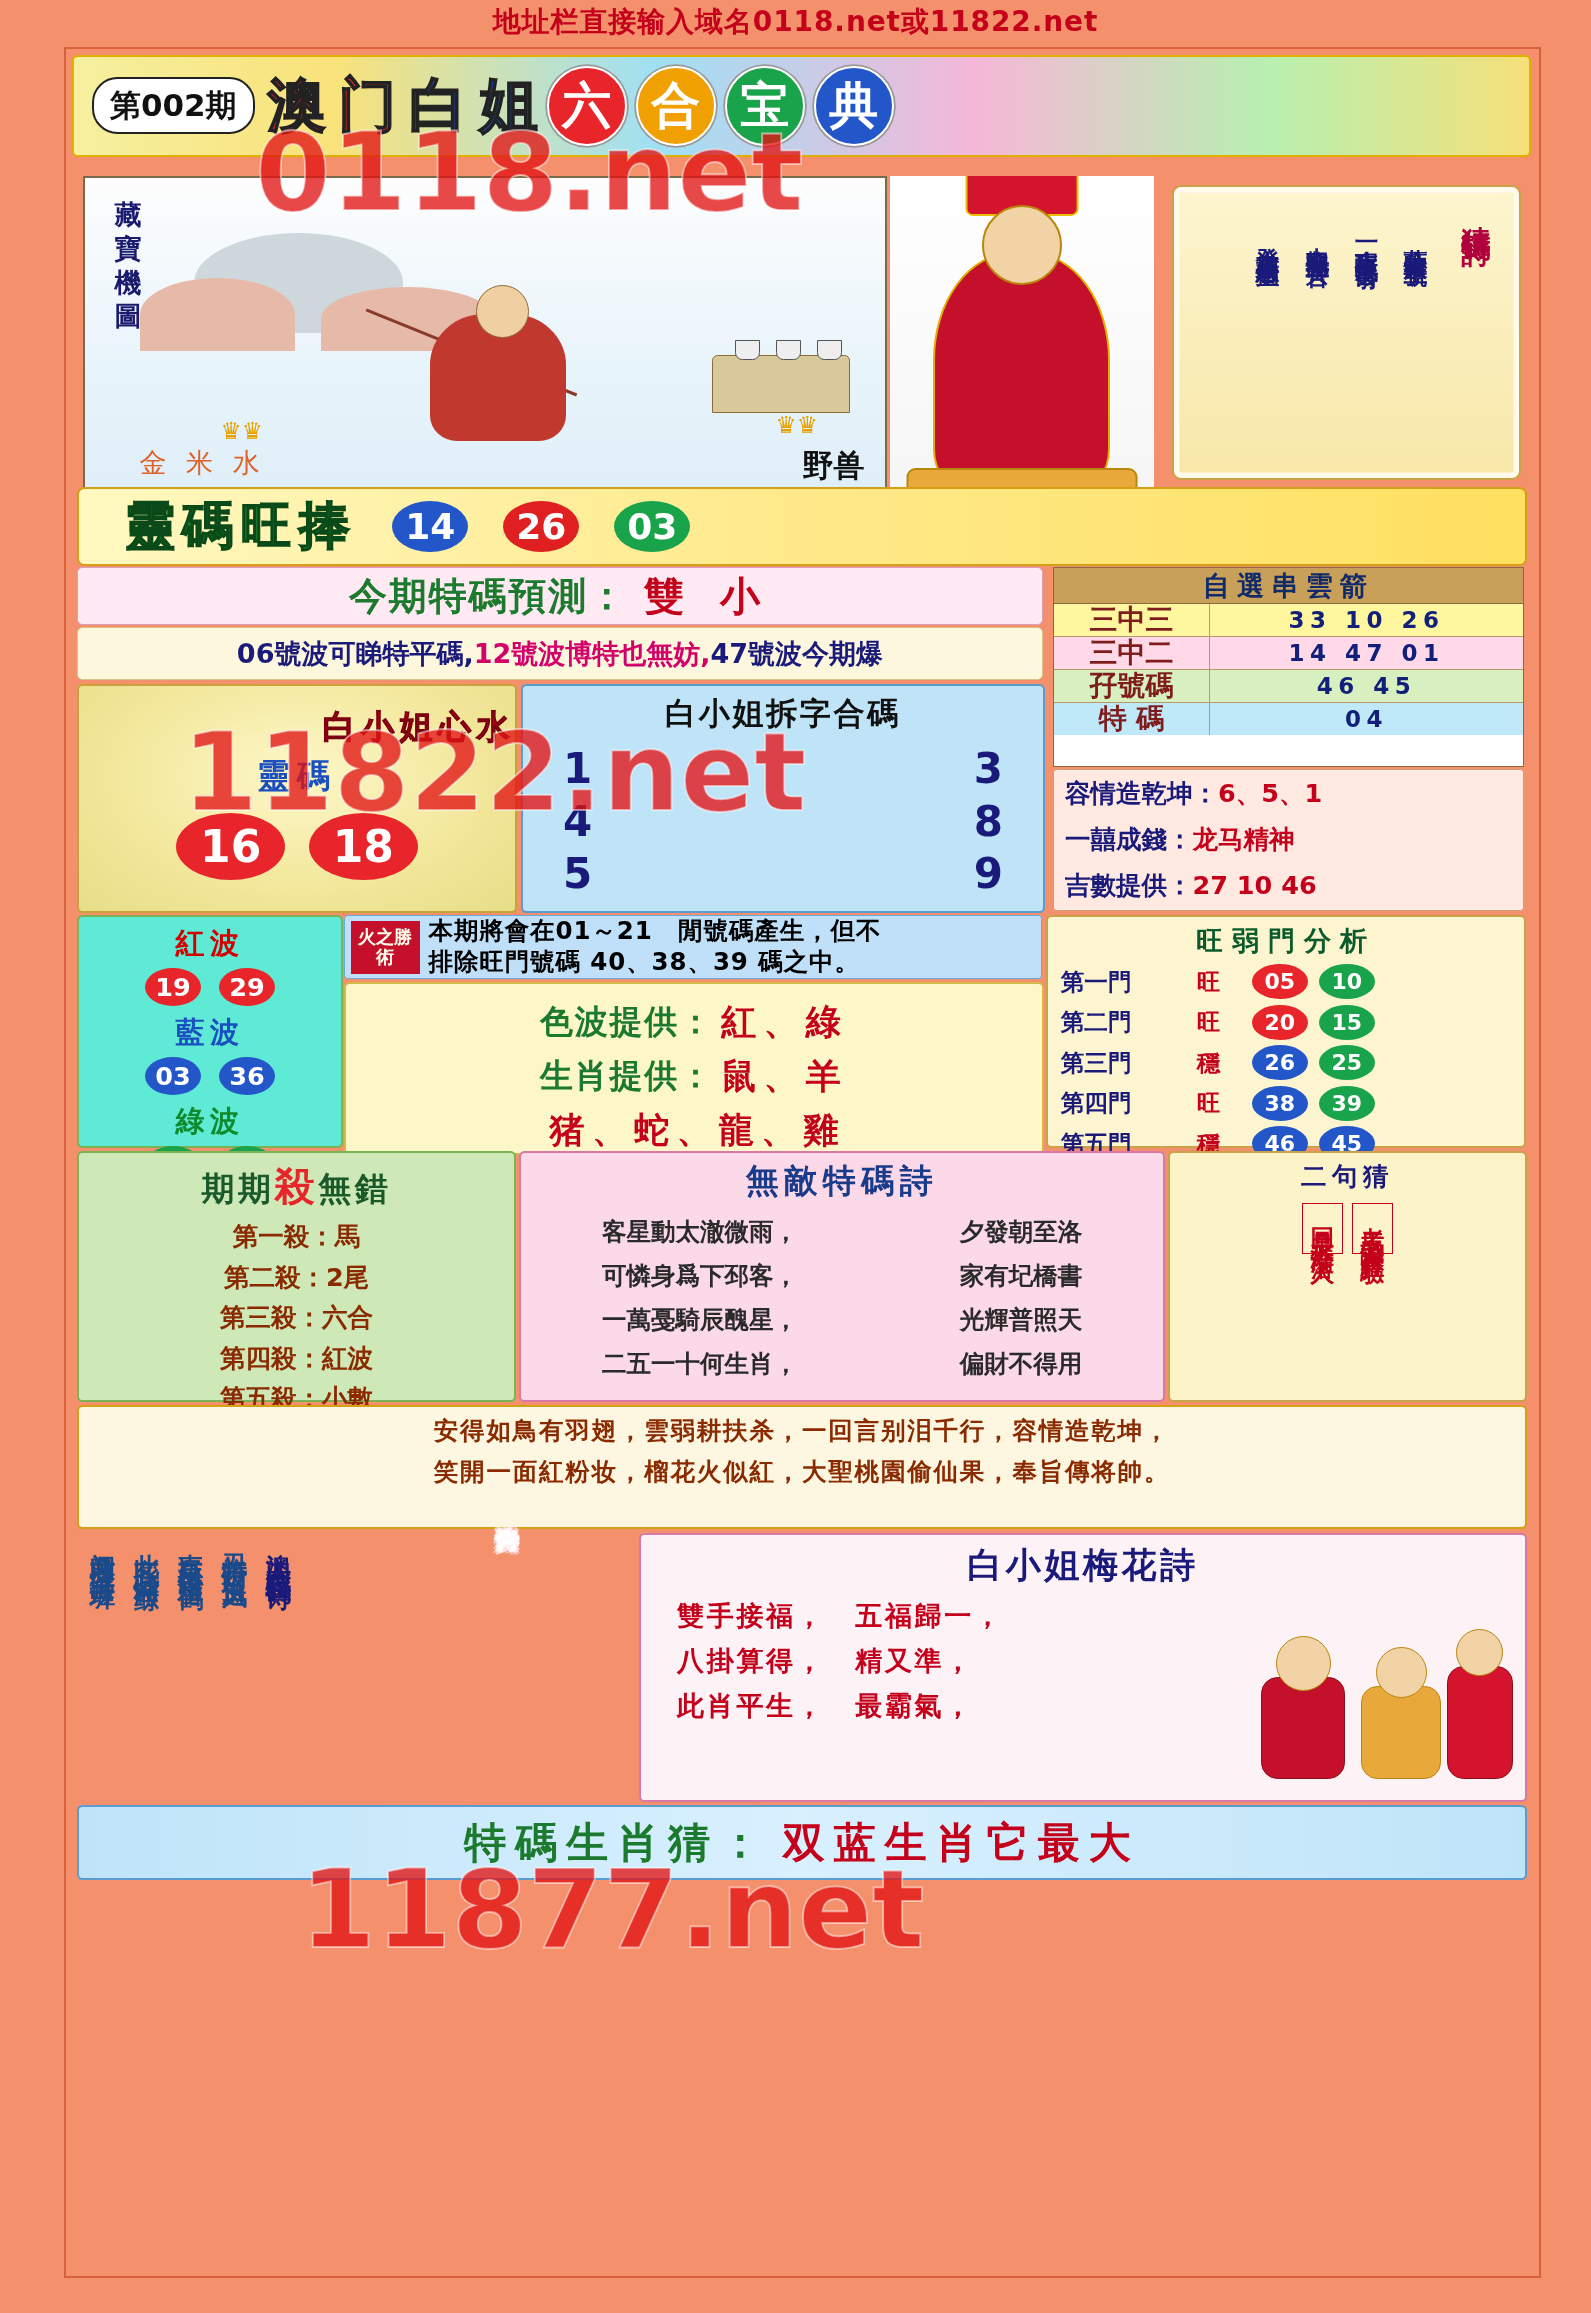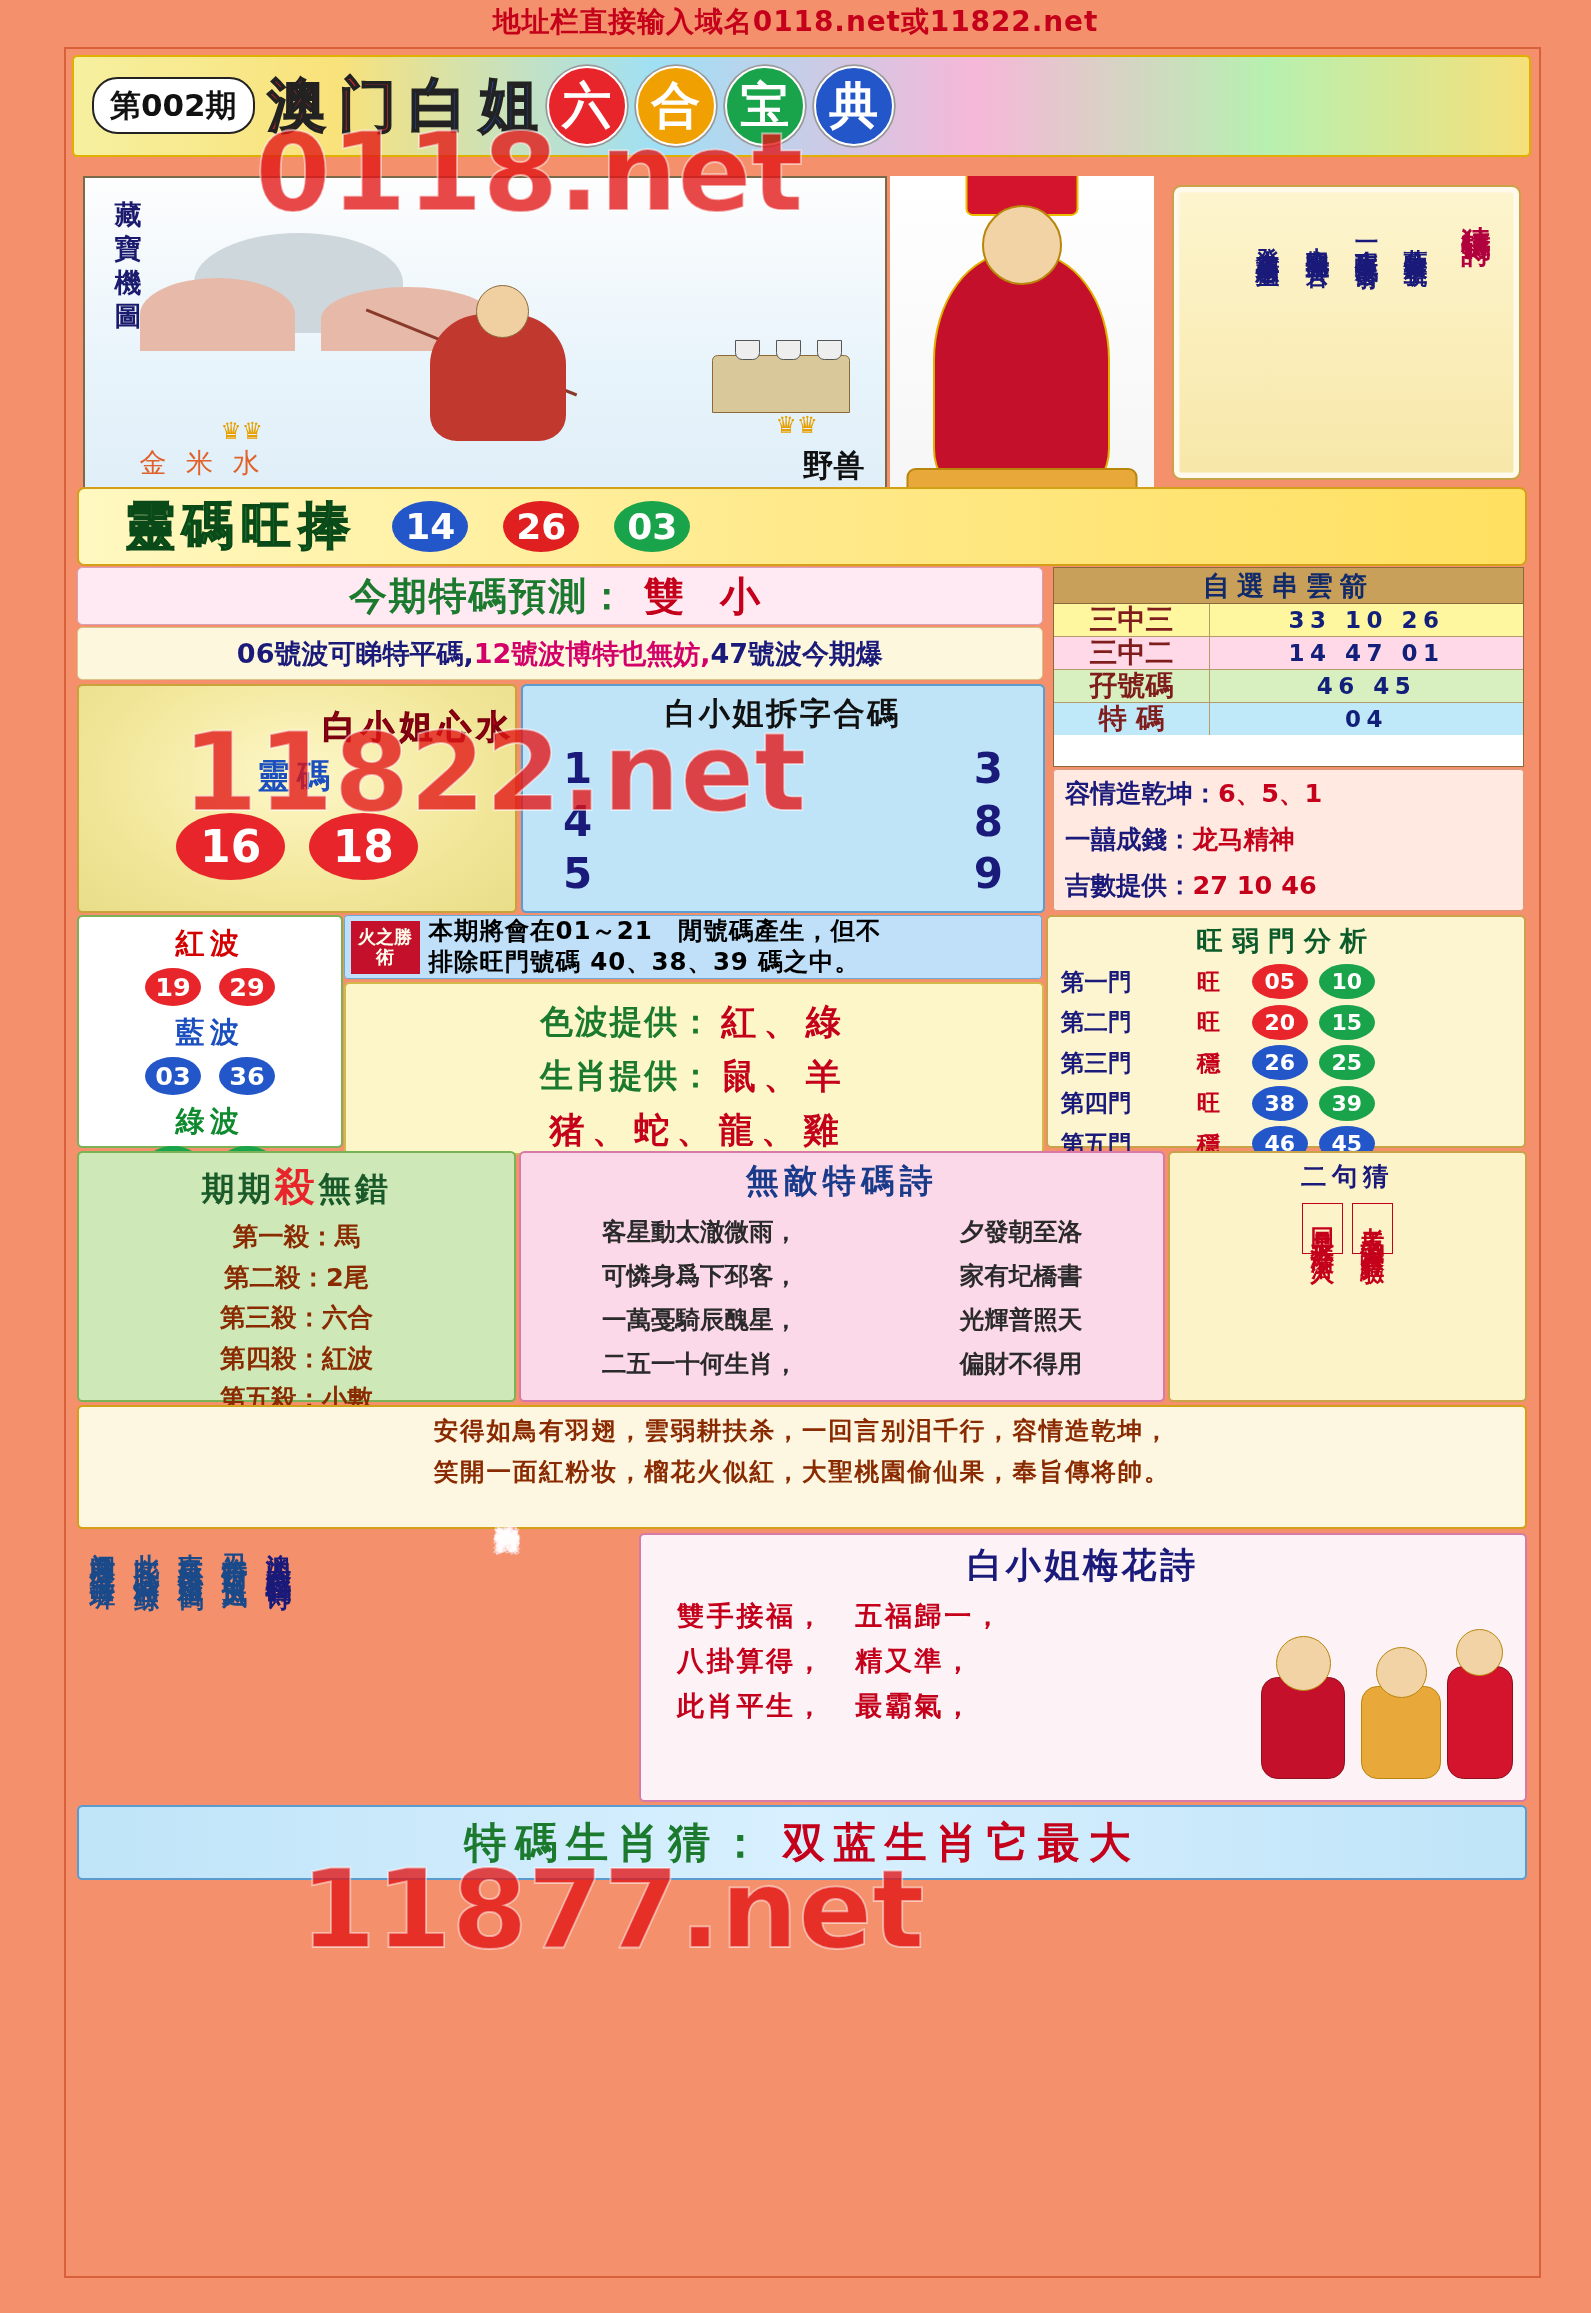--- a/index.html
+++ b/index.html
@@ -208,21 +208,21 @@
   .rtail{
     position:absolute;left:987px;top:720px;width:469px;height:140px;
     background:#ffe9e0;border:1.8px solid #d89a7a;border-radius:3.6px;
   }
   .rtail div{font-size:25.5px;font-weight:bold;padding:5.5px 11px;}
   .rt-k{color:#1a1a7a;}
   .rt-v{color:#c4001b;}
   
   .bocol{
     position:absolute;left:11px;top:866px;width:262px;height:229px;
-    background:#ffffff;border:2.7px solid #7ab356;border-radius:5.5px;text-align:center;
+    background:#5eead4;border:2.7px solid #7ab356;border-radius:5.5px;text-align:center;
   }
   .bocol .bt{font-size:29px;font-weight:bold;margin-top:7.3px;letter-spacing:5.5px;}
   .bt.red{color:#d40000;}
   .bt.blue{color:#1b4fbf;}
   .bt.grn{color:#0f8a2e;}
   .borow{display:flex;justify-content:center;gap:18px;margin-top:3.6px;}
   .bnum{
     width:56px;height:38px;border-radius:50%;color:#fff;font-size:25.5px;font-weight:bold;
     display:flex;align-items:center;justify-content:center;
   }

